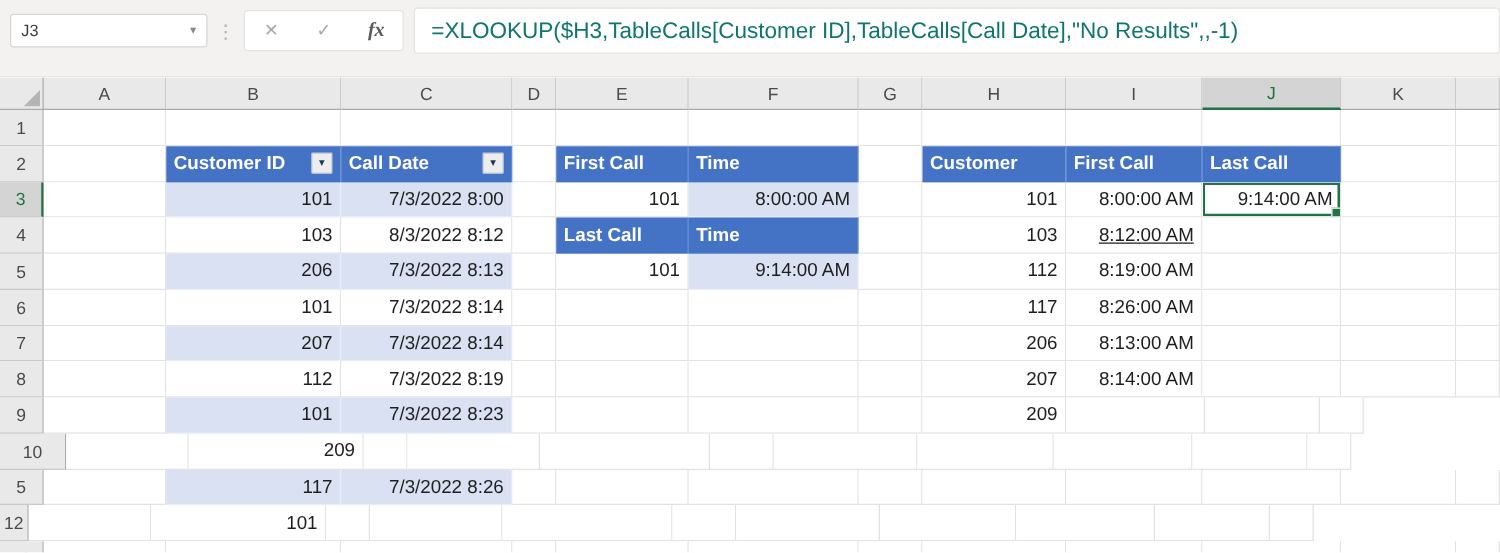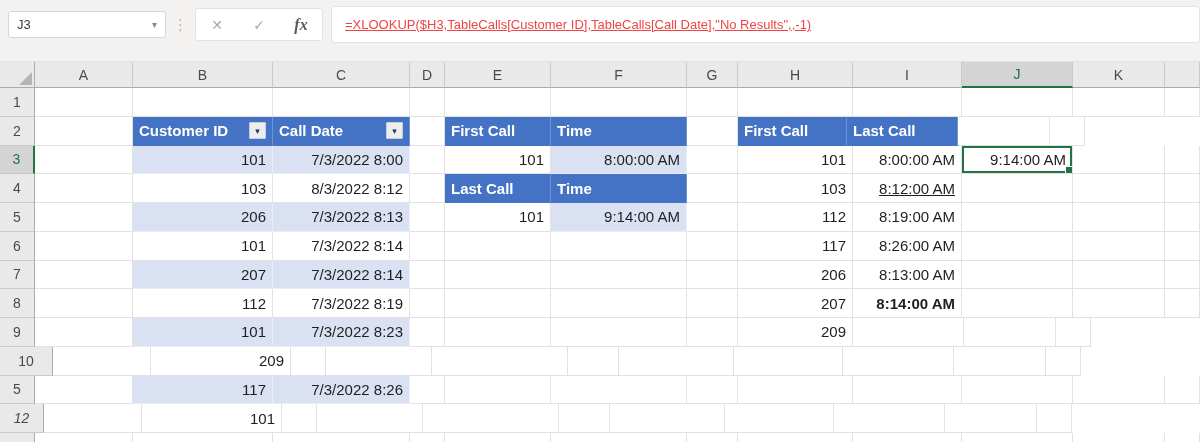--- a/index.html
+++ b/index.html
@@ -21,21 +21,21 @@
   .dots { color: #b0b0b0; font-size: 15px; padding: 0 7px; user-select: none; }
   .fbtns {
     height: 33px; background: #fff; border: 1px solid #E3E3E3; border-radius: 3px;
     display: flex; align-items: center;
   }
   .fbtns span { width: 42px; text-align: center; font-size: 14px; color: #A8A8A8; }
   .fbtns .fx { font-family: "Liberation Serif", "DejaVu Serif", serif; font-style: italic; color: #5a5a5a; font-size: 16px; font-weight: 600; }
   .formulabar {
     flex: 1; height: 37px; background: #fff; border: 1px solid #E3E3E3; border-radius: 3px;
     margin-left: 8px; display: flex; align-items: center; padding: 0 13px;
-    font-size: 13px; color: #ef4444; white-space: nowrap; overflow: hidden; text-decoration: underline;
+    font-size: 18px; color: #0f766e; white-space: nowrap; overflow: hidden;
   }
 
   
   .grid { position: absolute; top: 62px; left: 0; width: 1200px; height: 380px; overflow: hidden; background: #fff; }
   .hdr-row { display: flex; height: 26px; }
   .corner { position: relative; background: #E9E9E9; border-right: 1px solid #ABABAB; border-bottom: 1px solid #ABABAB; }
   .tri { position: absolute; right: 2px; bottom: 2px; width: 0; height: 0;
          border-left: 13px solid transparent; border-bottom: 13px solid #B5B5B5; }
   .colhdr {
     flex: none; background: #E9E9E9; border-right: 1px solid #C9C9C9; border-bottom: 1px solid #ABABAB;
@@ -137,20 +137,23 @@
           <div class="filter">▾</div>
         </div>
         <div class="cell" style="width: 35px;"></div>
         <div class="cell th" style="width: 106px;">
           <span class="v">First Call</span>
         </div>
         <div class="cell th" style="width: 136px;">
           <span class="v">Time</span>
         </div>
         <div class="cell" style="width: 51px;"></div>
+        <div class="cell th" style="width: 115px;">
+          <span class="v">Customer</span>
+        </div>
         <div class="cell th" style="width: 109px;">
           <span class="v">First Call</span>
         </div>
         <div class="cell th" style="width: 111px;">
           <span class="v">Last Call</span>
         </div>
         <div class="cell" style="width: 92px;"></div>
         <div class="cell" style="width: 35px;"></div>
       </div>
       <div class="row">
@@ -291,21 +294,21 @@
         <div class="cell num" style="width: 137px;">
           <span class="v">7/3/2022 8:19</span>
         </div>
         <div class="cell" style="width: 35px;"></div>
         <div class="cell" style="width: 106px;"></div>
         <div class="cell" style="width: 136px;"></div>
         <div class="cell" style="width: 51px;"></div>
         <div class="cell num" style="width: 115px;">
           <span class="v">207</span>
         </div>
-        <div class="cell num" style="width: 109px; font-weight: bold;">
+        <div class="cell num" style="width: 109px;">
           <span class="v">8:14:00 AM</span>
         </div>
         <div class="cell" style="width: 111px;"></div>
         <div class="cell" style="width: 92px;"></div>
         <div class="cell" style="width: 35px;"></div>
       </div>
       <div class="row">
         <div class="rowhdr" style="width: 35px;">9</div>
         <div class="cell" style="width: 98px;"></div>
         <div class="cell num band" style="width: 140px;">
@@ -354,21 +357,21 @@
         <div class="cell" style="width: 106px;"></div>
         <div class="cell" style="width: 136px;"></div>
         <div class="cell" style="width: 51px;"></div>
         <div class="cell" style="width: 115px;"></div>
         <div class="cell" style="width: 109px;"></div>
         <div class="cell" style="width: 111px;"></div>
         <div class="cell" style="width: 92px;"></div>
         <div class="cell" style="width: 35px;"></div>
       </div>
       <div class="row">
-        <div class="rowhdr" style="width: 44px; font-style: italic;">12</div>
+        <div class="rowhdr" style="width: 23px;">12</div>
         <div class="cell" style="width: 98px;"></div>
         <div class="cell num" style="width: 140px;">
           <span class="v">101</span>
         </div>
         <div class="cell" style="width: 35px;"></div>
         <div class="cell" style="width: 106px;"></div>
         <div class="cell" style="width: 136px;"></div>
         <div class="cell" style="width: 51px;"></div>
         <div class="cell" style="width: 115px;"></div>
         <div class="cell" style="width: 109px;"></div>

